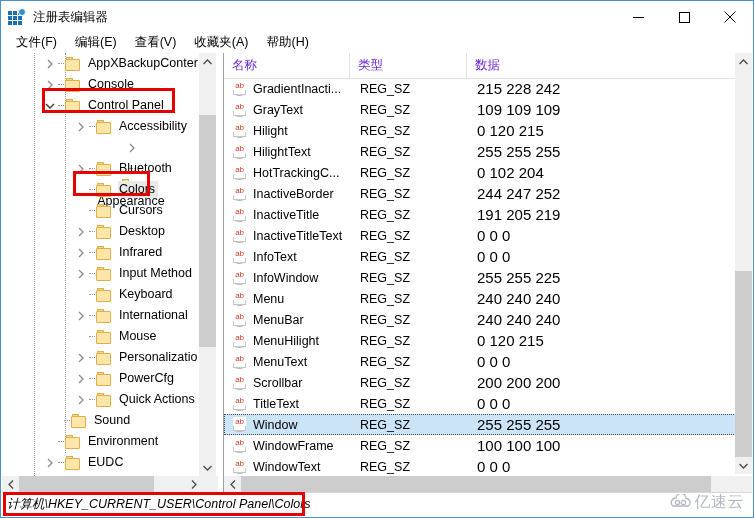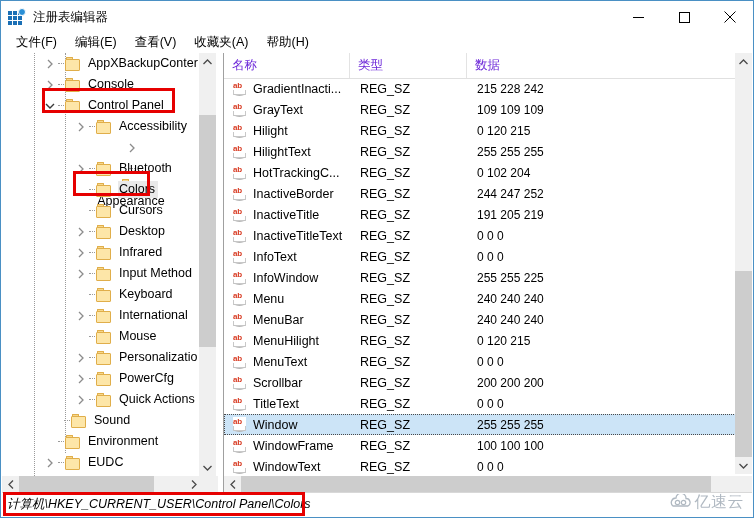--- a/index.html
+++ b/index.html
@@ -288,24 +288,24 @@
     background: #ffffff;
     border: 1px solid #c8c8c8;
     box-sizing: border-box;
   }
   .ab-icon .ab {
     position: absolute; left: 0px; top: 0px;
     width: 13px; height: 9px;
     background: #ffffff;
     color: #d83b23;
     font-size: 8px;
-    font-weight: bold;
+    font-weight: normal;
     font-family: "Liberation Sans", sans-serif;
     line-height: 9px;
-    text-align: left;
+    text-align: center;
     letter-spacing: -0.3px;
   }
   .ab-icon .fold {
     position: absolute; left: 1px; bottom: 0px;
     width: 11px; height: 4px;
     border-bottom: 1px solid #b8b8b8;
     border-radius: 0 0 50% 50%;
   }
   .cell-name {
     width: 107px;
@@ -313,21 +313,21 @@
     white-space: nowrap;
     overflow: hidden;
   }
   .cell-type {
     width: 117px;
     font-size: 12.5px;
     white-space: nowrap;
   }
   .cell-data {
     width: 270px;
-    font-size: 12px;
+    font-size: 15px;
     white-space: nowrap;
   }
   #list-vscroll {
     position: absolute;
     right: 0; top: 0;
     width: 17px; height: 421px;
     background: #f0f0f0;
   }
   #list-hscroll {
     position: absolute;

